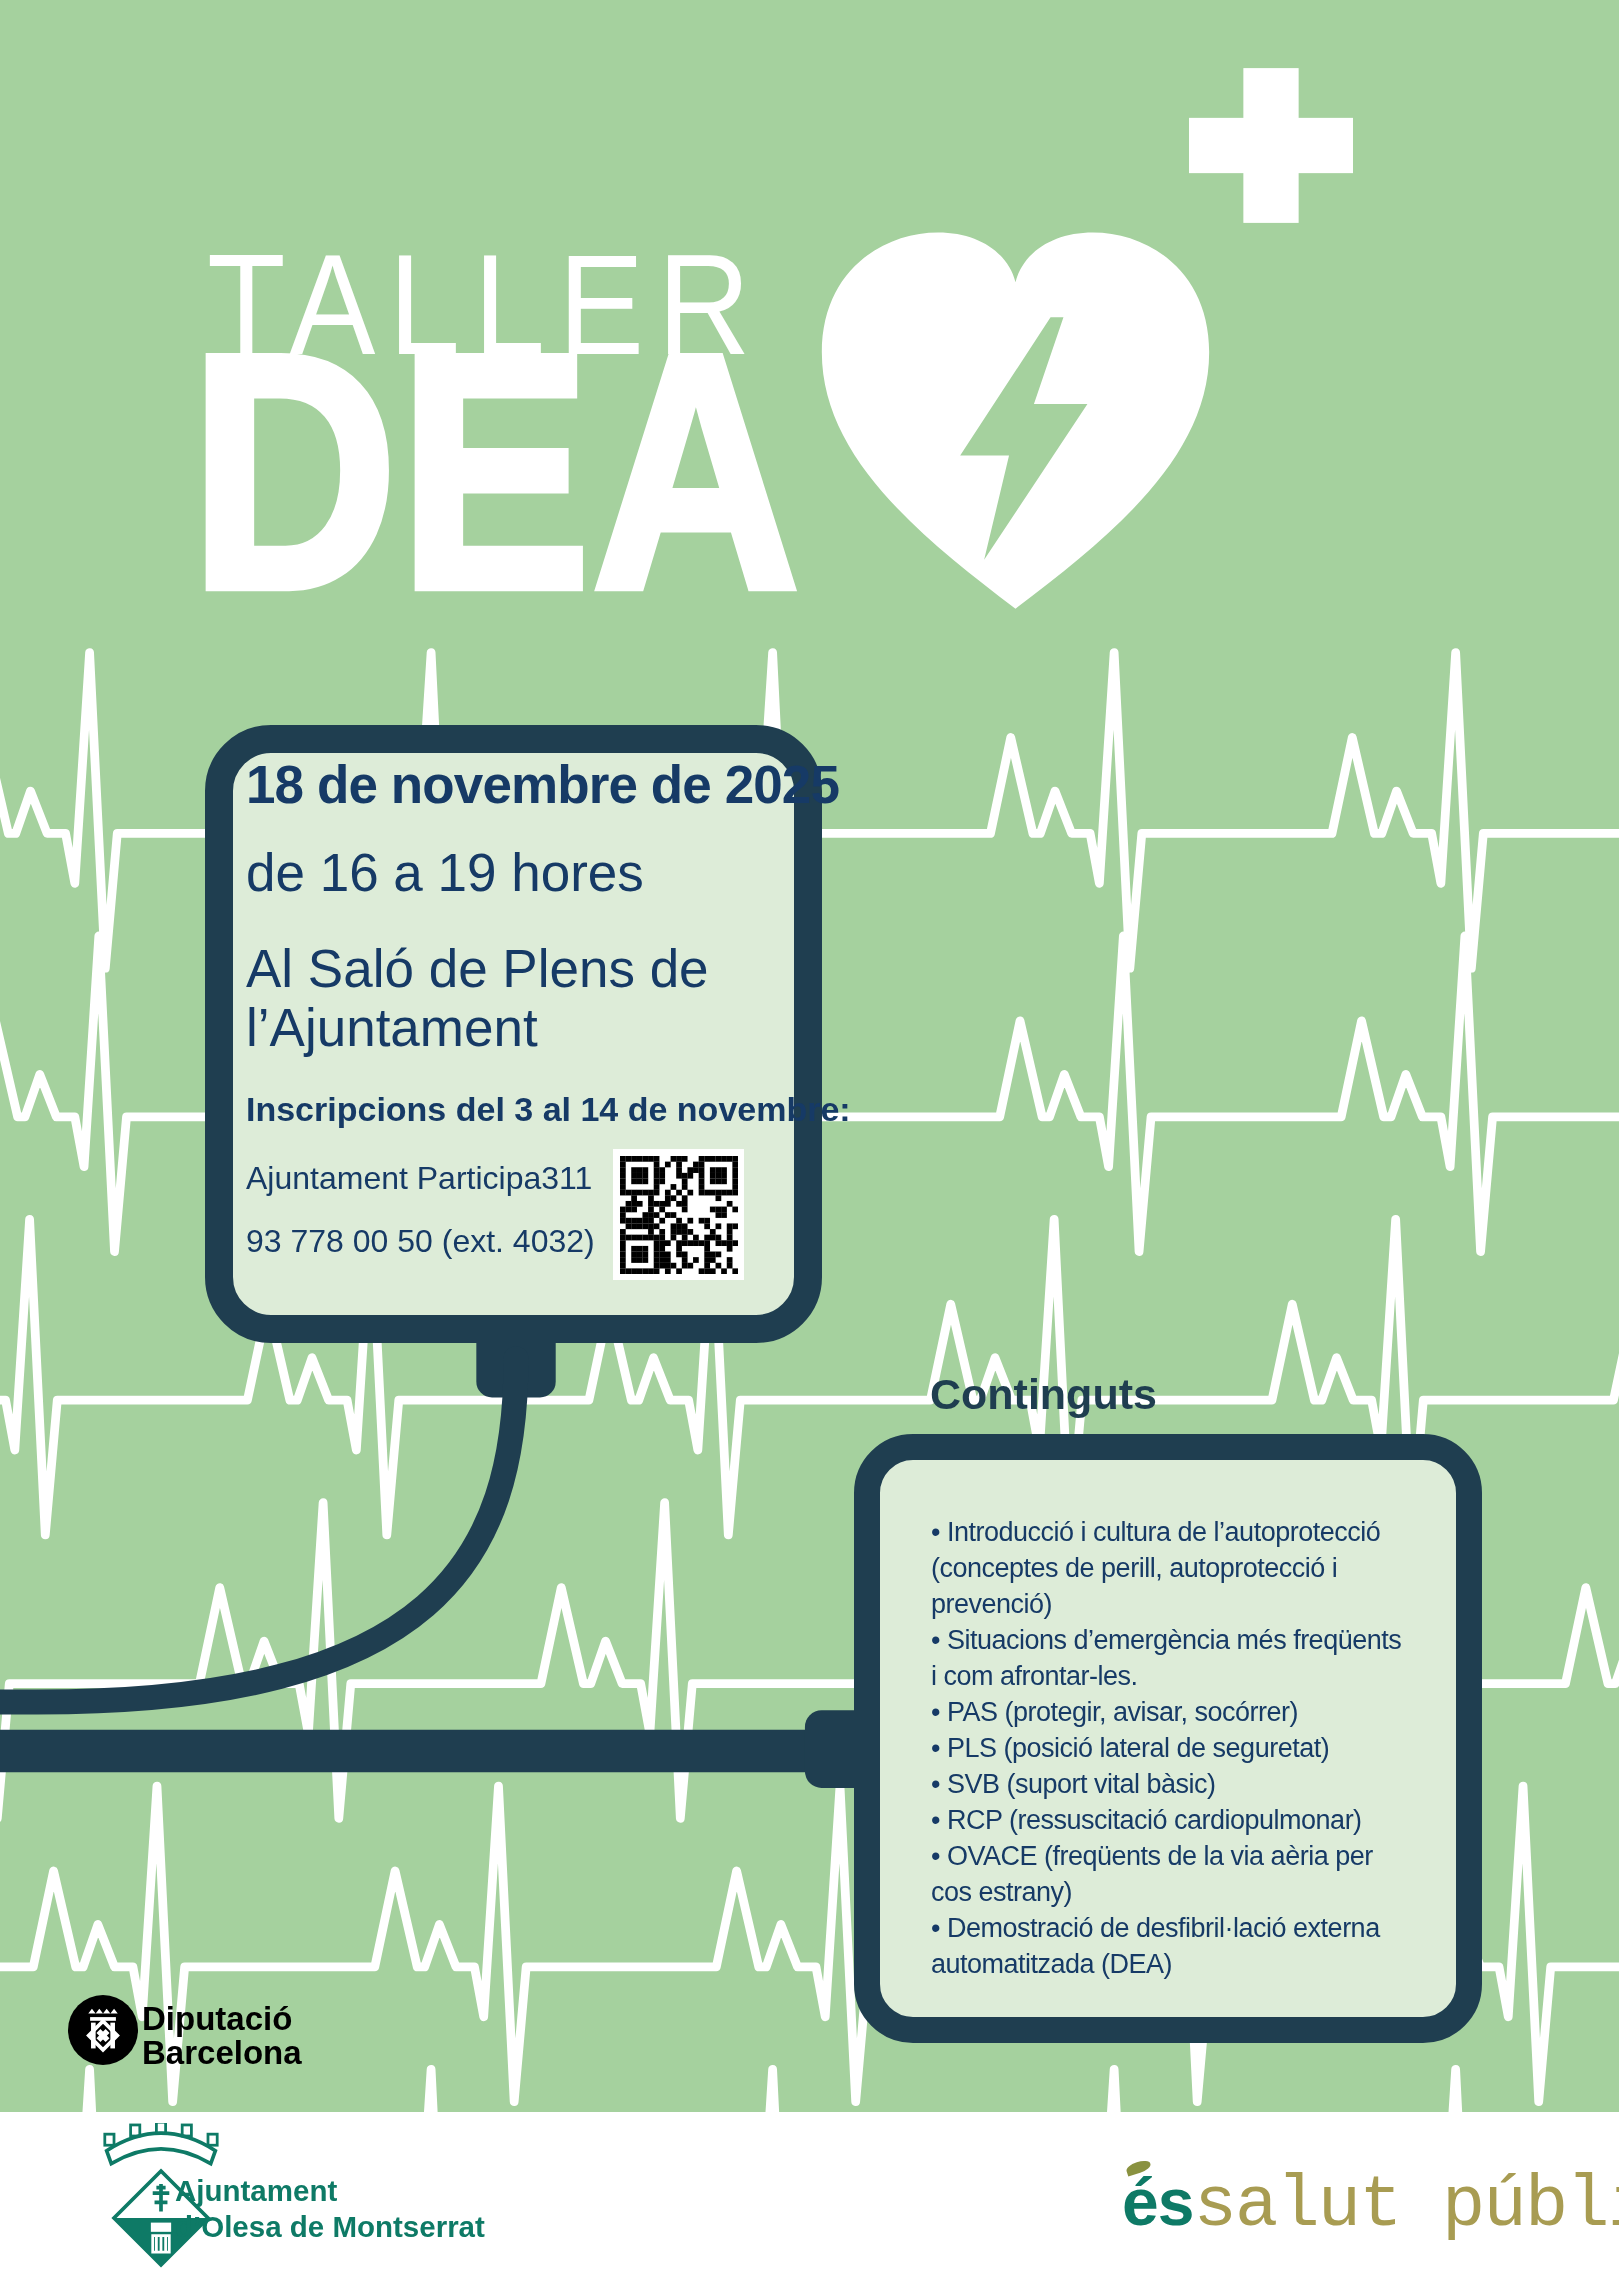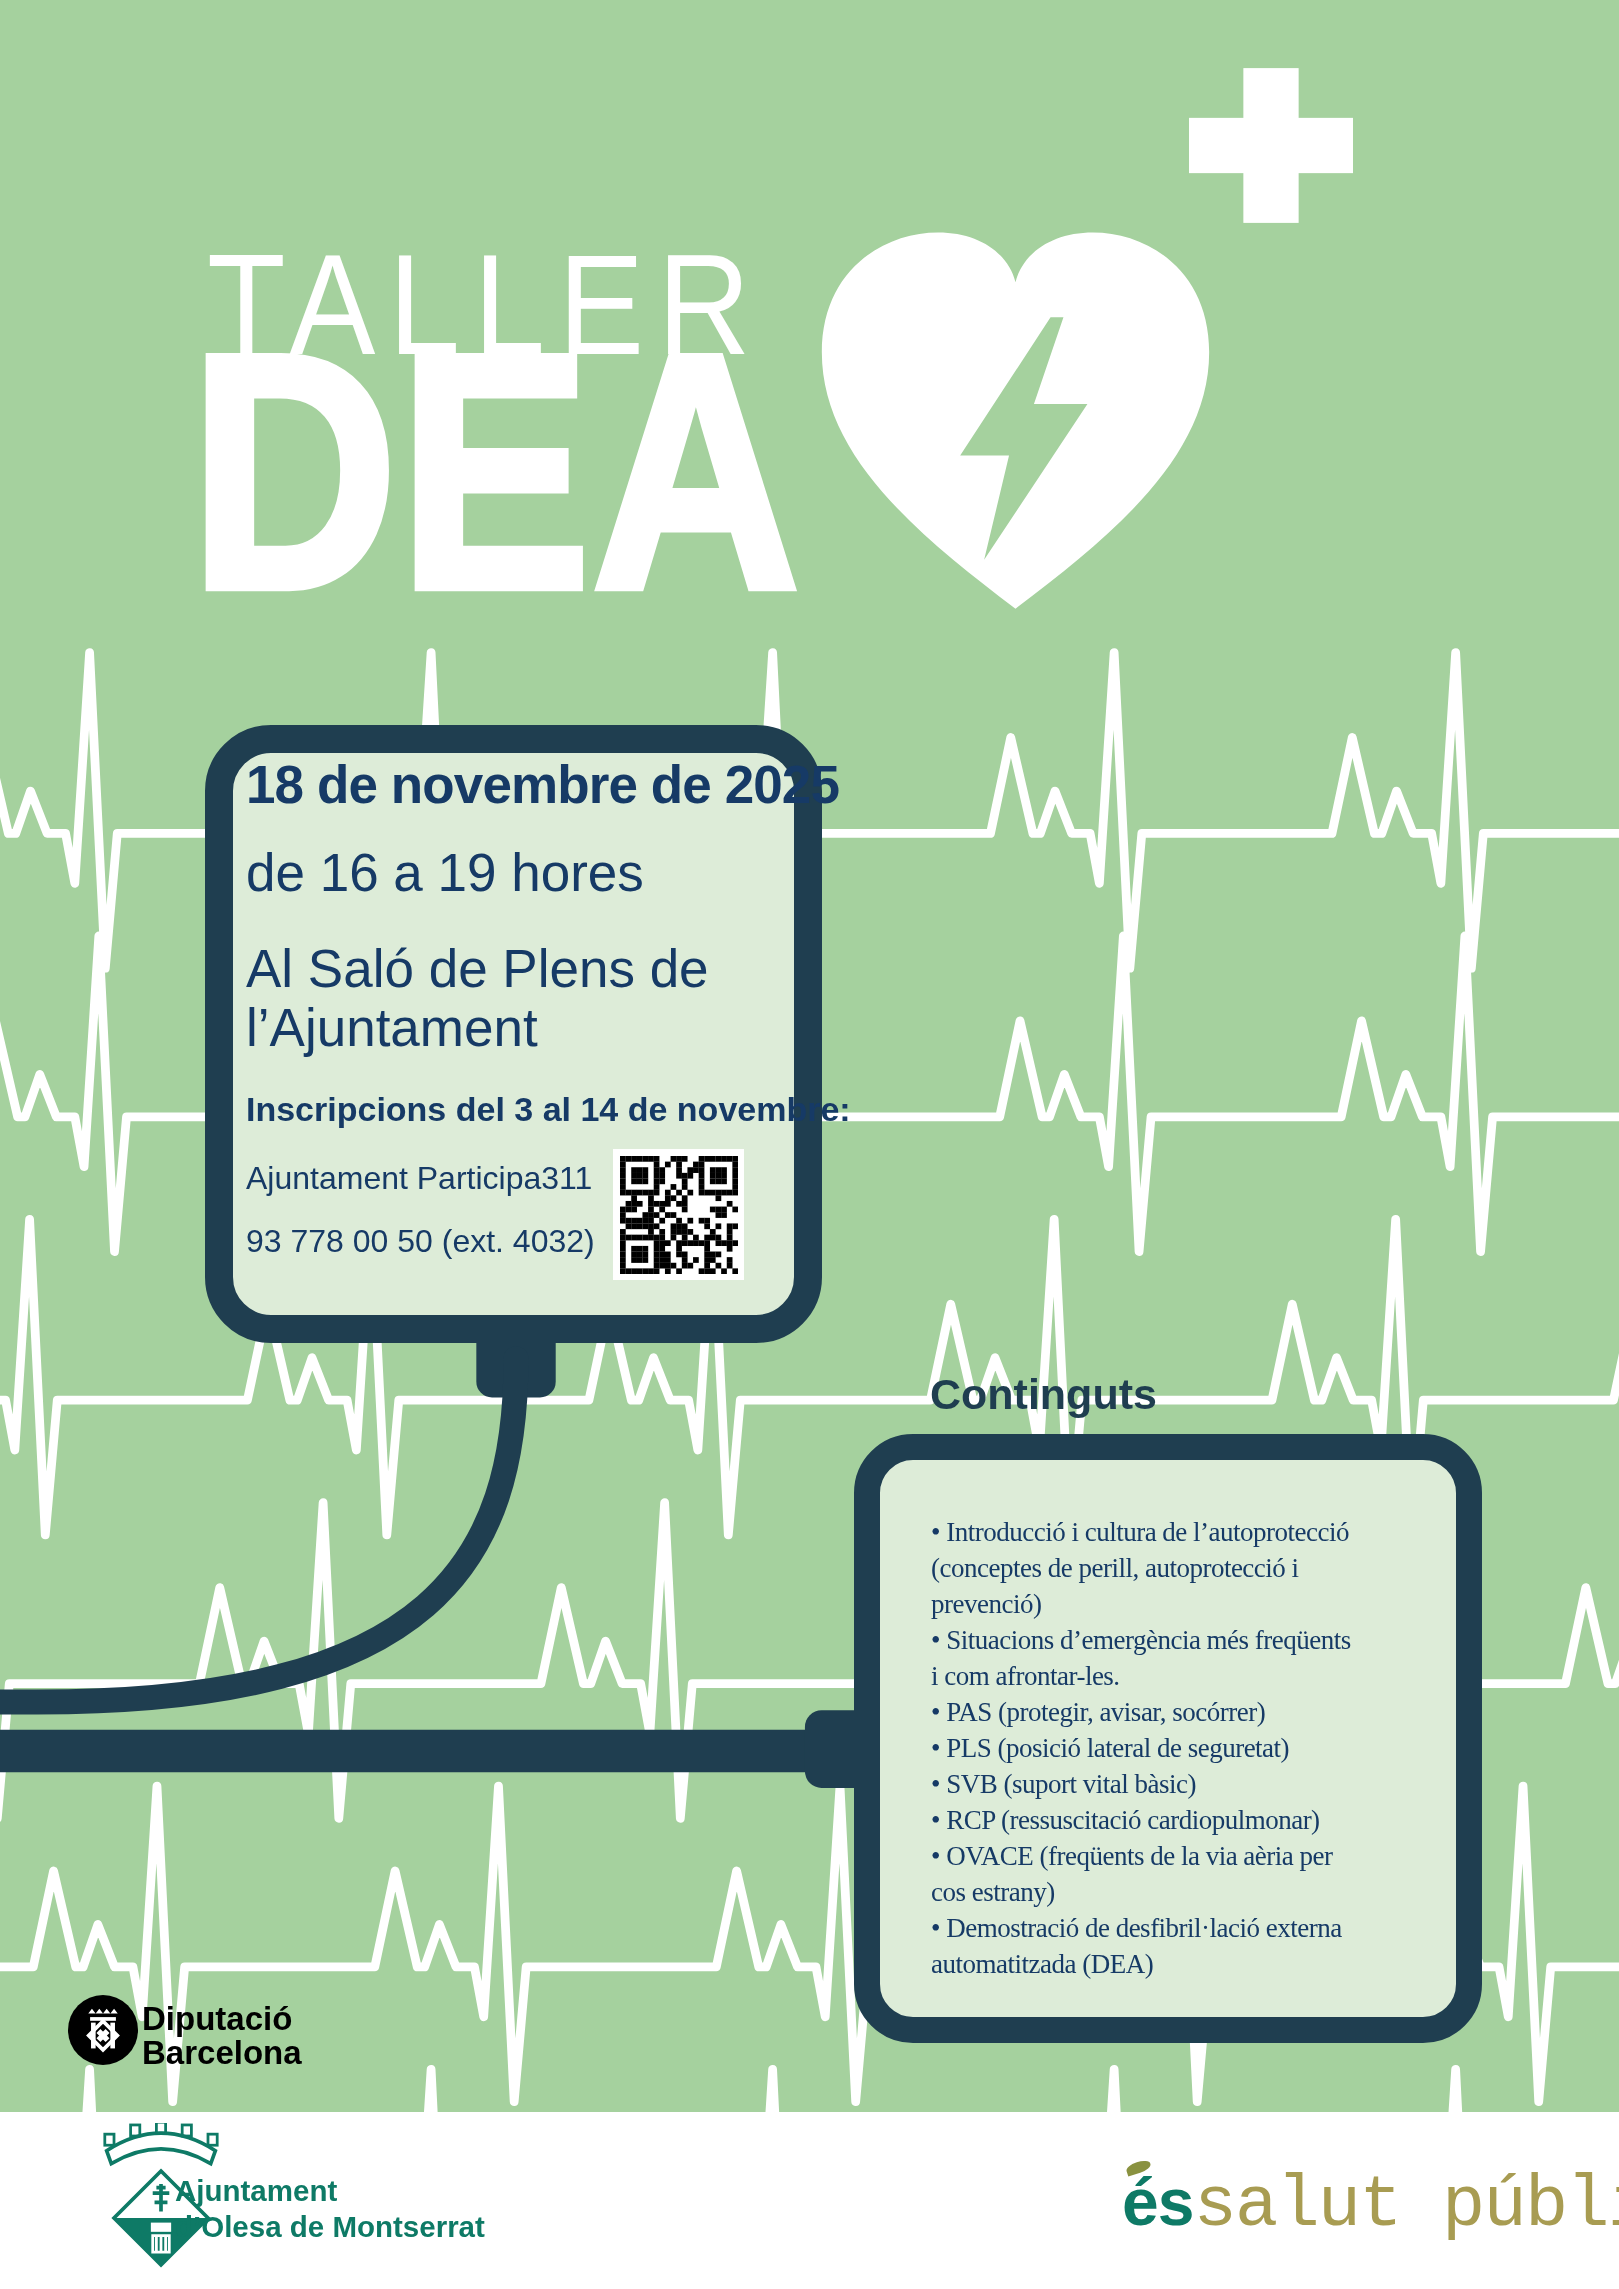--- a/index.html
+++ b/index.html
@@ -33,21 +33,21 @@
   .qr svg{display:block;}
 
   .cable-svg{position:absolute;left:0;top:0;z-index:2;}
 
   .contents-heading{position:absolute;left:930px;top:1370px;font-size:43px;font-weight:bold;
     color:var(--navy);z-index:2;letter-spacing:0px;}
 
   .contents-box{position:absolute;left:854px;top:1434px;width:628px;height:609px;background:var(--panel);
     border:26px solid var(--navy);border-radius:59px;z-index:3;}
   .contents-list{position:absolute;left:51px;top:54px;width:498px;color:var(--blue);
-    font-size:27px;line-height:36px;letter-spacing:-0.5px;font-family:Liberation Serif, serif;}
+    font-size:27px;line-height:36px;letter-spacing:-0.5px;}
   .bullet-item{white-space:pre;}
 
   .dipu{position:absolute;left:68px;top:1995px;z-index:2;display:flex;}
   .dipu-text{position:absolute;left:74px;top:7.4px;font-size:33px;font-weight:bold;line-height:34px;color:var(--black);}
 
   .footer{position:absolute;left:0;top:2112px;width:1620px;height:226px;background:var(--white);z-index:4;}
   .aj-logo{position:absolute;left:79px;top:11px;}
   .aj-text{position:absolute;left:175px;top:61px;font-size:29.5px;font-weight:bold;line-height:36px;color:var(--teal);}
   .salut{position:absolute;left:1122px;top:52px;display:flex;align-items:baseline;white-space:nowrap;}
   .salut-es{position:relative;font-size:66px;font-weight:bold;color:var(--teal);letter-spacing:-0.9px;font-family:"Liberation Sans",sans-serif;}

